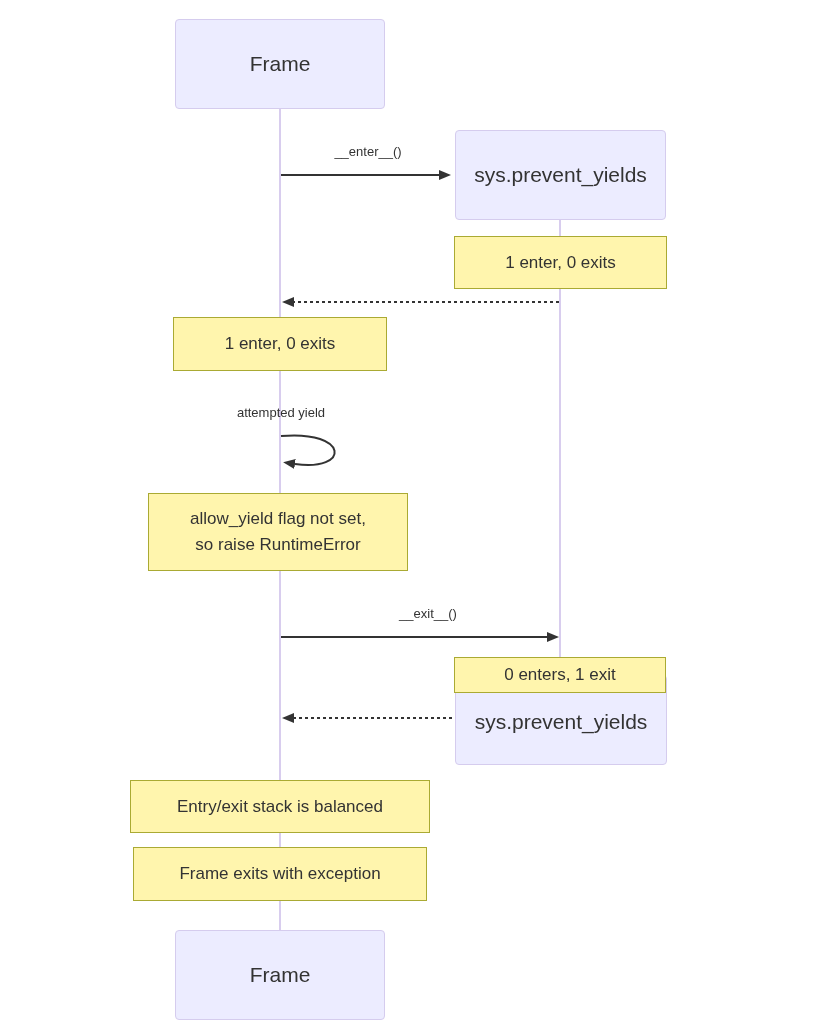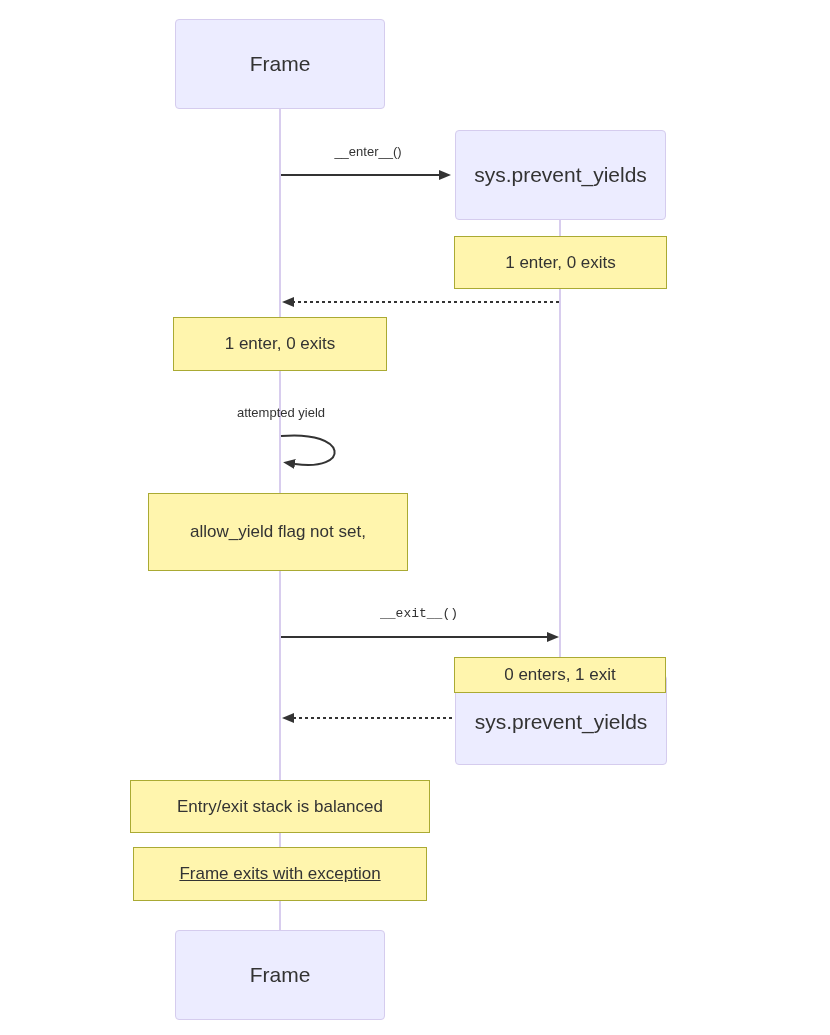--- a/index.html
+++ b/index.html
@@ -107,39 +107,40 @@
   </div>
 
   <div class="actor-box" style="left:175px; top:930px; width:210px; height:90px;">
     <span>Frame</span>
   </div>
 
   <div class="msg-label" style="left:258px; top:142px;">__enter__()</div>
 
   <div class="msg-label" style="left:171px; top:403px;text-align:center;">attempted yield</div>
 
-  <div class="msg-label" style="left:309px; top:604px;font-family:Liberation Mono, monospace;">__exit__()</div>
+  <div class="msg-label" style="left:318px; top:604px;">__exit__()</div>
 
   <div class="note-box" style="left:454px; top:236px; width:213px; height:53px;">
     <span>1 enter, 0 exits</span>
   </div>
 
   <div class="note-box" style="left:173px; top:317px; width:214px; height:54px;">
     <span>1 enter, 0 exits</span>
   </div>
 
   <div class="note-box" style="left:148px; top:493px; width:260px; height:78px;">
     <span>allow_yield flag not set,</span>
+    <span>so raise RuntimeError</span>
   </div>
 
   <div class="note-box" style="left:454px; top:657px; width:212px; height:36px;">
     <span>0 enters, 1 exit</span>
   </div>
 
   <div class="note-box" style="left:130px; top:780px; width:300px; height:53px;">
     <span>Entry/exit stack is balanced</span>
   </div>
 
-  <div class="note-box" style="left:133px; top:847px; width:294px; height:54px;text-decoration:underline;">
+  <div class="note-box" style="left:133px; top:847px; width:294px; height:54px;">
     <span>Frame exits with exception</span>
   </div>
 
 </div>
 
 </body></html>

